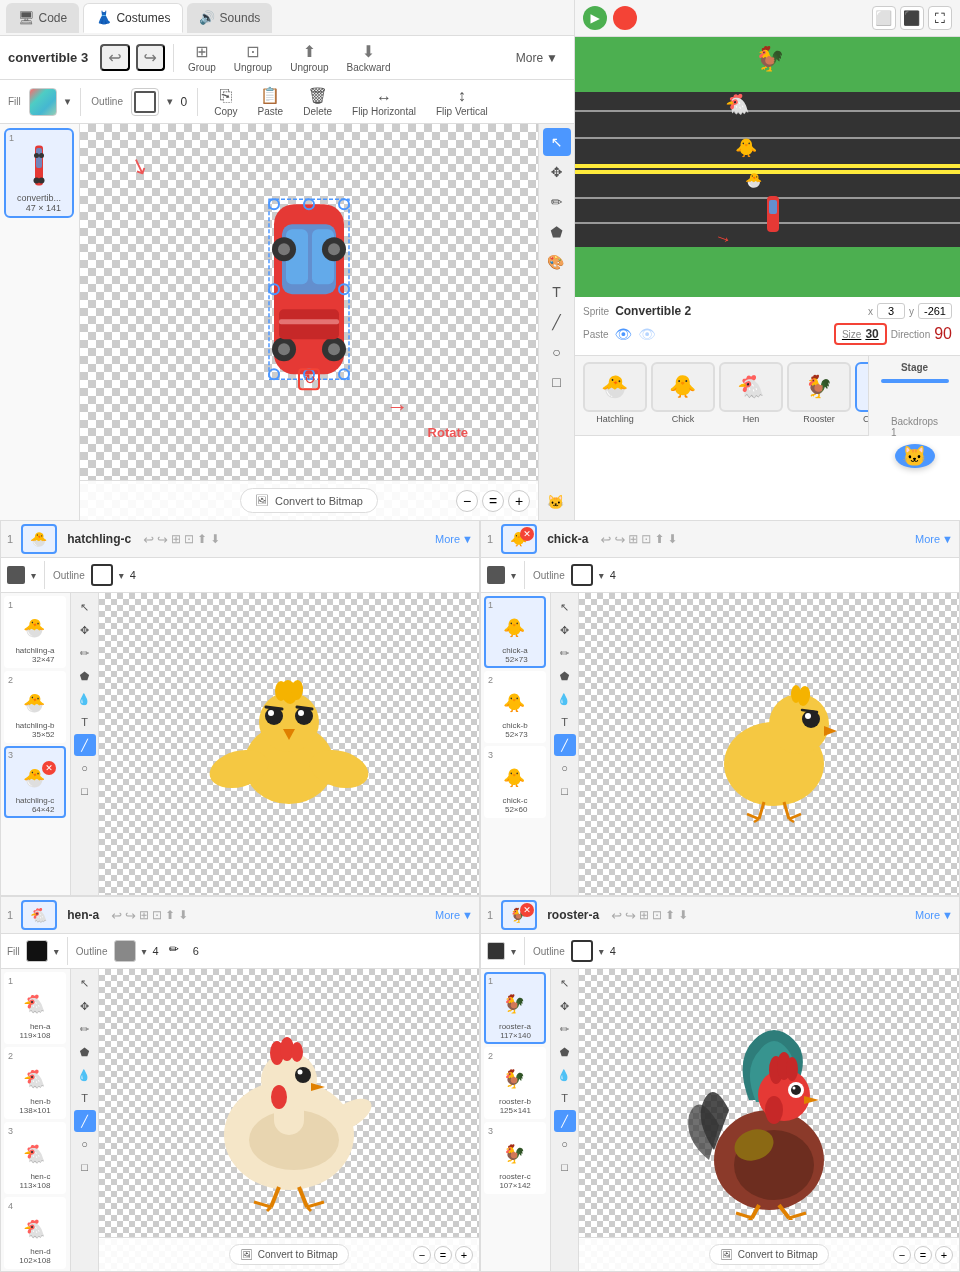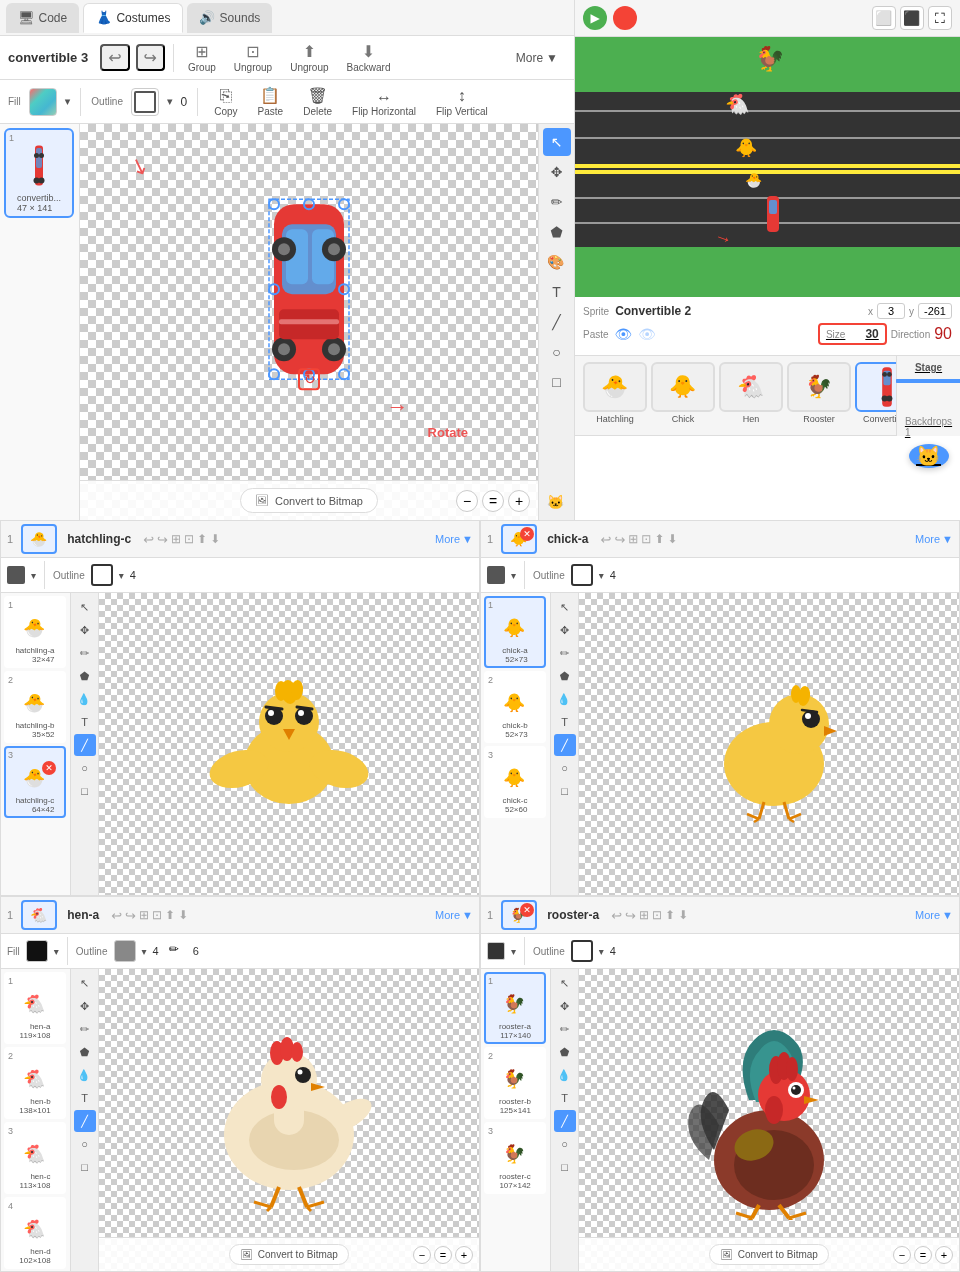--- a/index.html
+++ b/index.html
@@ -197,21 +197,21 @@
       height: 50px;
       display: flex;
       align-items: center;
       justify-content: center;
       font-size: 24px;
     }
 
     .sprite-thumb-label {
       font-size: 9px;
       color: #555;
-      text-align: left;
+      text-align: right;
       word-break: break-all;
     }
 
     .sprite-num {
       font-size: 9px;
       color: #888;
       align-self: flex-start;
     }
 
     .canvas-area {
@@ -443,21 +443,21 @@
 
     .show-icon {
       font-size: 14px;
       color: #4c97ff;
       cursor: pointer;
     }
 
     .size-field {
       display: flex;
       align-items: center;
-      gap: 20px;
+      gap: 4px;
       border: 2px solid #f44336;
       border-radius: 4px;
       padding: 2px 6px;
       background: #fff;
       text-decoration: underline;
     }
 
     .size-label {
       font-size: 10px;
       color: #888;
@@ -520,29 +520,28 @@
       background: #e8f0ff;
     }
 
     .sprite-tile-label {
       font-size: 9px;
       color: #555;
       margin-top: 2px;
     }
 
     .stage-sidebar {
-      width: 64px;
+      width: 92px;
       background: #f5f5f5;
       border-left: 1px solid #ddd;
       display: flex;
       flex-direction: column;
       align-items: center;
       padding: 6px;
       gap: 6px;
-      text-decoration: underline;
     }
 
     .stage-label {
       font-size: 10px;
       color: #555;
       font-weight: 600;
     }
 
     .stage-mini {
       width: 68px;

